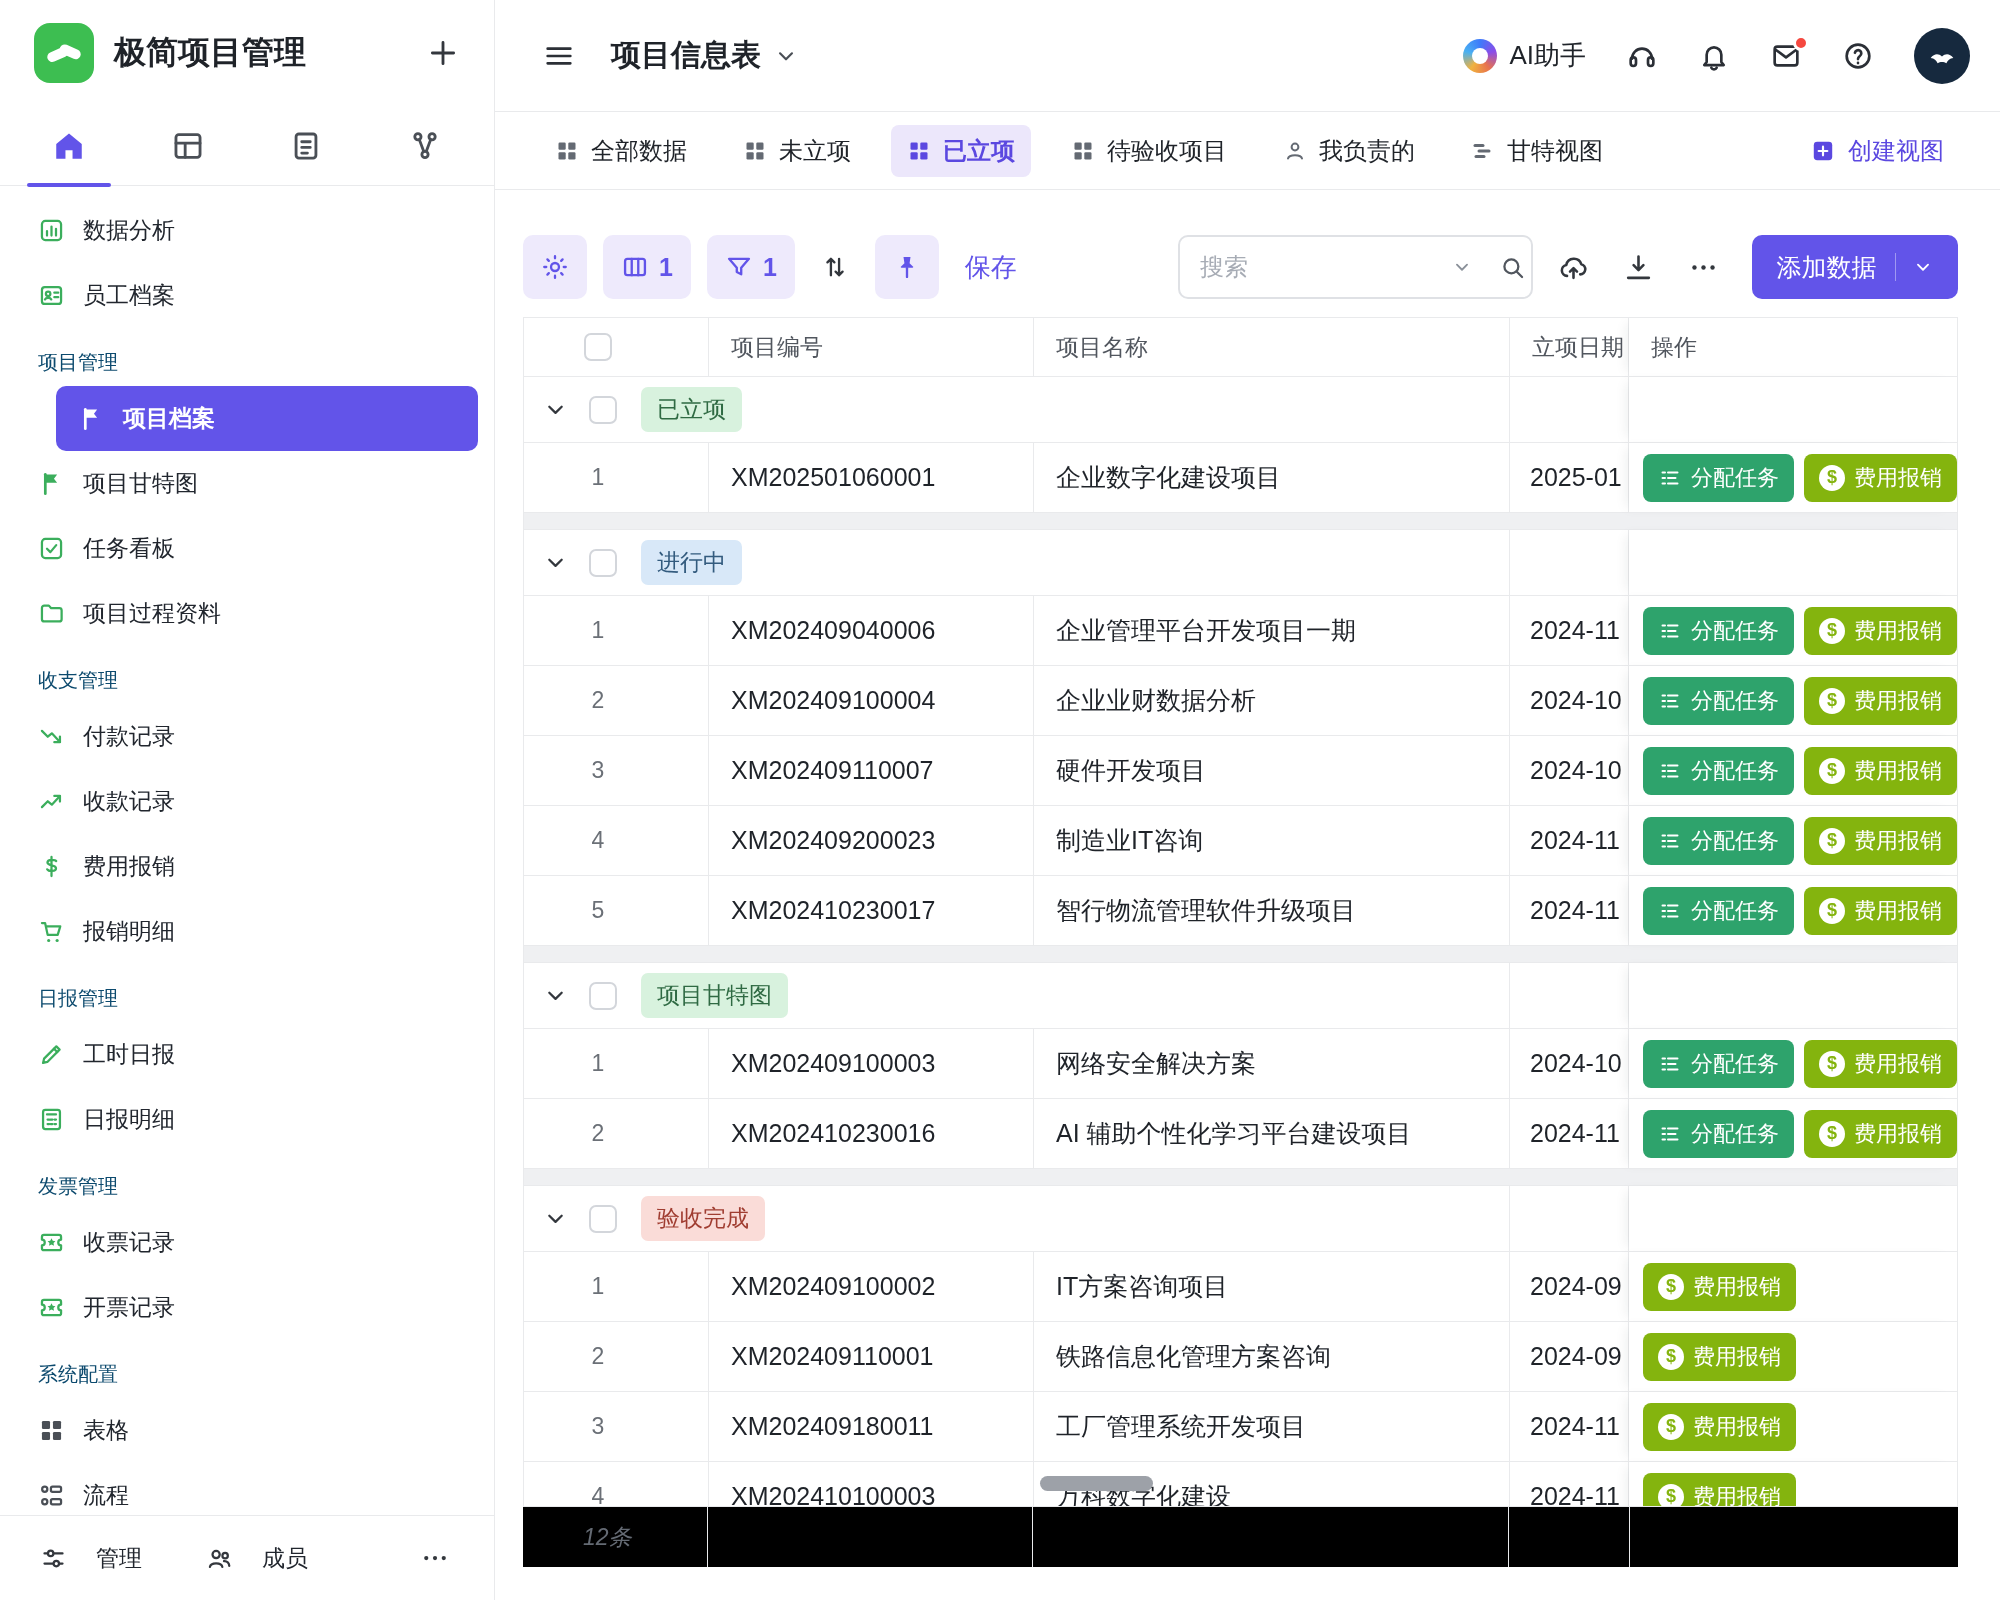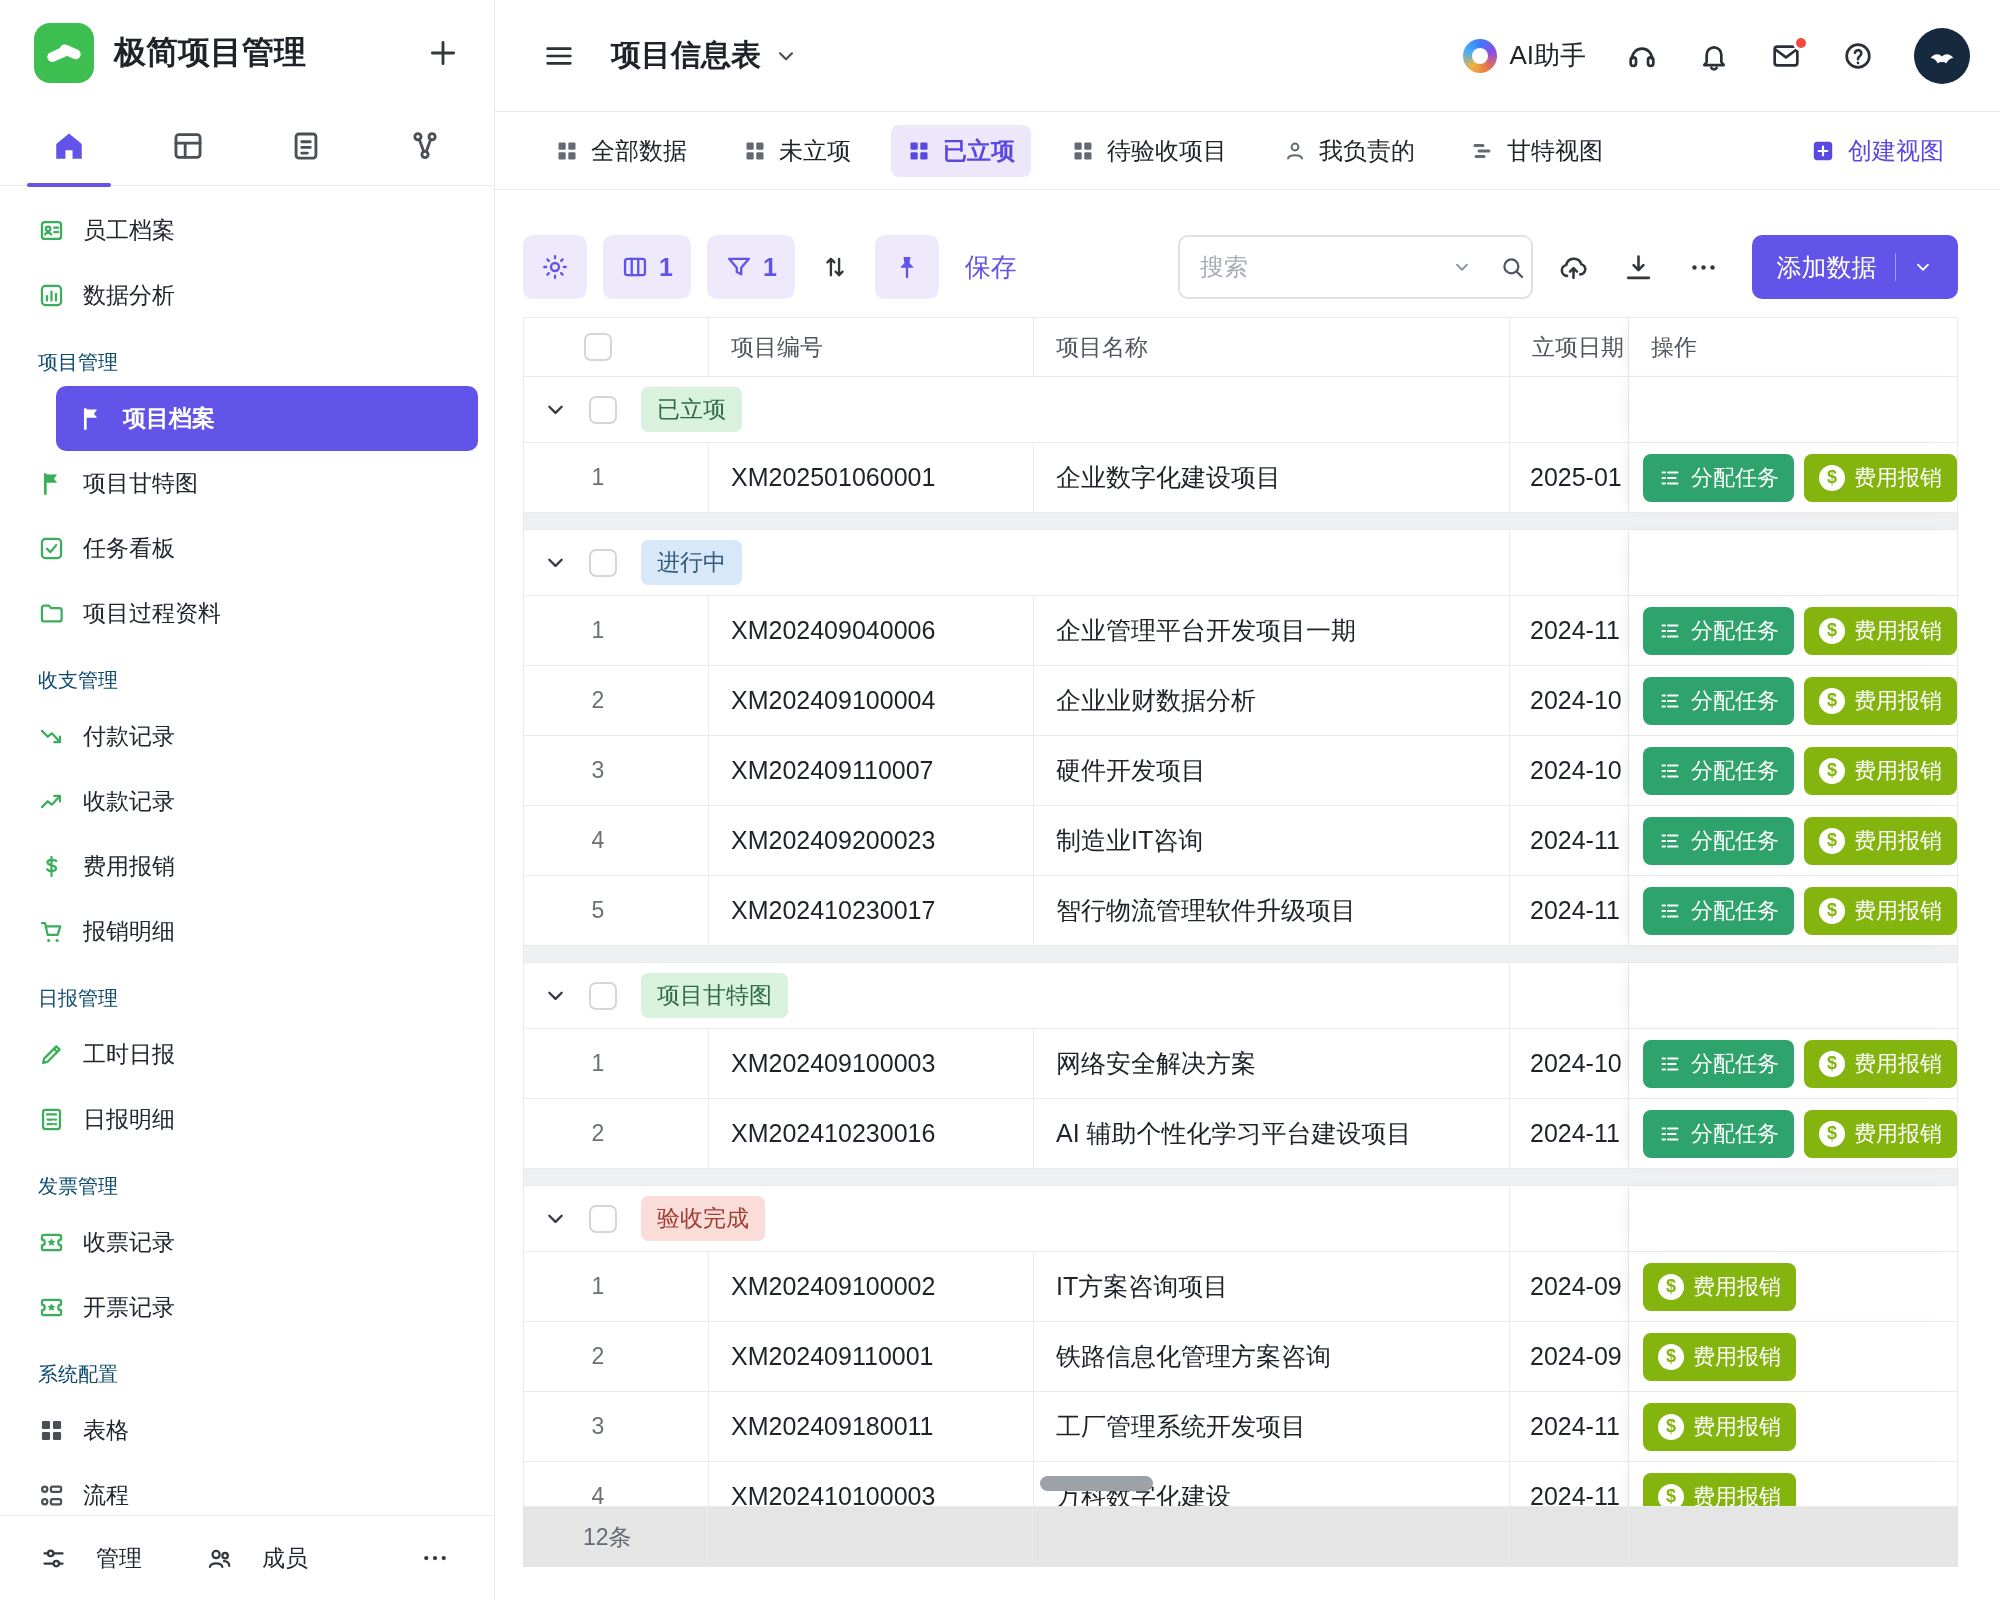--- a/index.html
+++ b/index.html
@@ -101,22 +101,22 @@
   .c-date { padding-left:20px; font-size:25px; color:#1F2329; white-space:nowrap; }
   .opcell { padding-left:14px; gap:10px; position:relative; z-index:1; box-shadow:-8px 0 12px -6px rgba(31,35,41,.08); background:#fff; }
   .abtn { height:48px; border-radius:8px; display:inline-flex; align-items:center; gap:9px; padding:0 15px; color:#fff; font-size:22px; white-space:nowrap; cursor:pointer; flex:none; }
   .abtn.assign { background:var(--assign_green,#2EA36C); }
   .abtn.expense { background:var(--expense_olive,#84B40E); }
   .abtn .icon { width:24px; height:24px; color:#fff; }
   .dollar { width:26px; height:26px; border-radius:50%; background:#fff; display:inline-flex; align-items:center; justify-content:center; font-size:18px; font-weight:700; flex:none; }
   .abtn.expense .dollar { color:var(--expense_olive,#84B40E); }
   .tgap { height:17px; background:#EFF0F2; border-bottom:1px solid var(--border,#E9EAEC); }
 
-  .tfooter { height:61px; flex:none; margin:0 42px 33px 28px; border-top:1px solid var(--border,#E9EAEC); background:#e5e5e5;
-             display:grid; grid-template-columns:185px 325px 476px 1fr 328px; }
+  .tfooter { height:61px; flex:none; margin:0 42px 33px 28px; border-top:1px solid var(--border,#E9EAEC); background:#000000;
+             display:grid; grid-template-columns:185px 325px 476px 1fr 328px;font-style:italic; }
   .fcell { height:100%; display:flex; align-items:center; border-right:1px solid var(--border,#E9EAEC); }
   .fcell:last-child { border-right:none; }
   .fcell .count-label { padding-left:60px; font-size:23px; color:#646A73; }
 
   .hscroll { position:absolute; left:545px; top:1286px; width:113px; height:15px; background:#9DA1A8; border-radius:8px; z-index:6; cursor:grab; }
 </style>
 </head>
 <body>
 
 <div class="app">
@@ -164,35 +164,35 @@
             <circle cx="17" cy="5.5" r="2.2"></circle>
             <circle cx="12" cy="18" r="2.2"></circle>
             <path d="M8 7.5l3 8M16 7.5l-3 8"></path>
           </svg>
         </span>
       </div>
     <nav class="sb-menu">
         <div class="menu-item">
           <span class="icon mi-icon">
             <svg viewBox="0 0 24 24" fill="none" stroke="currentColor" stroke-width="2" stroke-linecap="round" stroke-linejoin="round">
+              <rect x="3.5" y="3.5" width="17" height="17" rx="3"></rect>
+              <path d="M8 16.5v-4M12 16.5v-8M16 16.5v-6"></path>
+            </svg>
+          </span>
+          <span class="mi-label">数据分析</span>
+        </div>
+        <div class="menu-item">
+          <span class="icon mi-icon">
+            <svg viewBox="0 0 24 24" fill="none" stroke="currentColor" stroke-width="2" stroke-linecap="round" stroke-linejoin="round">
               <rect x="3.5" y="4.5" width="17" height="15" rx="2.5"></rect>
               <circle cx="9" cy="10.5" r="2"></circle>
               <path d="M6.2 15.5c.8-1.8 4.8-1.8 5.6 0M14.5 9.5h3.5M14.5 13.5h3.5"></path>
             </svg>
           </span>
           <span class="mi-label">员工档案</span>
-        </div>
-        <div class="menu-item">
-          <span class="icon mi-icon">
-            <svg viewBox="0 0 24 24" fill="none" stroke="currentColor" stroke-width="2" stroke-linecap="round" stroke-linejoin="round">
-              <rect x="3.5" y="3.5" width="17" height="17" rx="3"></rect>
-              <path d="M8 16.5v-4M12 16.5v-8M16 16.5v-6"></path>
-            </svg>
-          </span>
-          <span class="mi-label">数据分析</span>
         </div>
         <div class="menu-section">项目管理</div>
         <div class="menu-item active">
           <span class="icon mi-icon">
             <svg viewBox="0 0 24 24" fill="none" stroke="currentColor" stroke-width="2" stroke-linecap="round" stroke-linejoin="round">
               <path d="M6.5 21V3.8" stroke-width="2.4"></path>
               <path d="M6.5 4h10.5l-2.8 3.7 2.8 3.7H6.5z" fill="currentColor" stroke="none"></path>
             </svg>
           </span>
           <span class="mi-label">项目档案</span>

